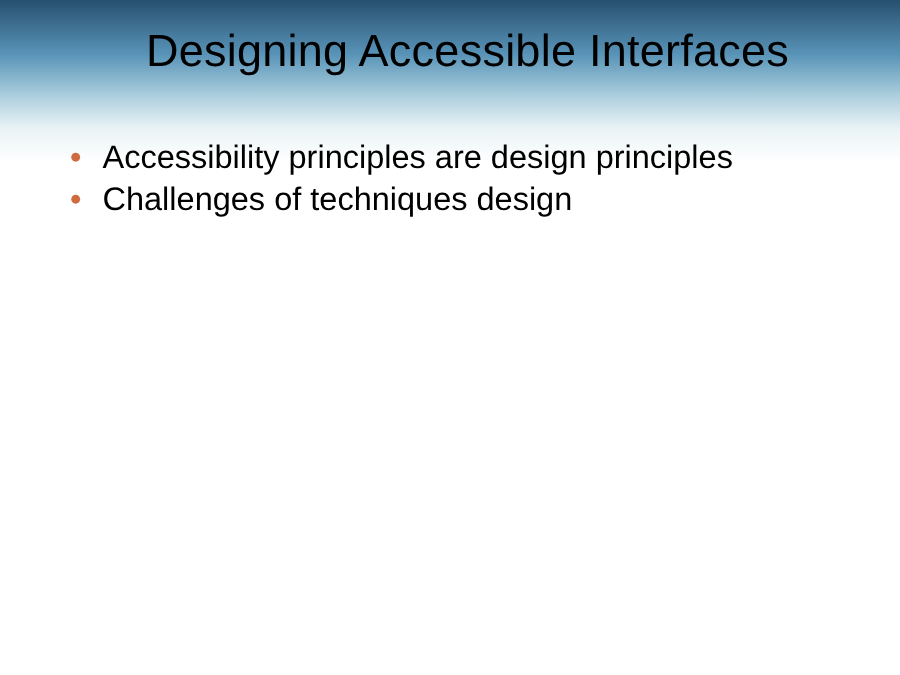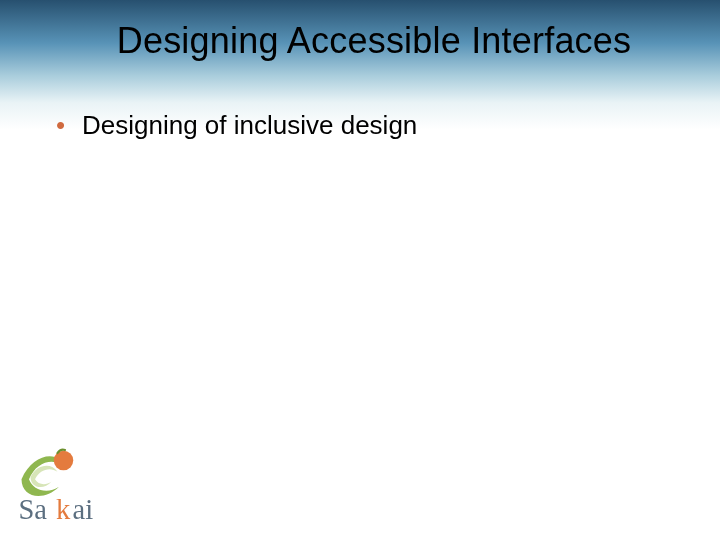--- a/index.html
+++ b/index.html
@@ -78,35 +78,19 @@
 </style>
 </head>
 <body>
 
 <div class="slide">
 
   <div class="title">Designing Accessible Interfaces</div>
 
   <div class="body">
     <ul class="points">
-      <li>Designing of inclusive design</li>
+      <li>Accessibility principles are design principles</li>
+      <li>Challenges of techniques design</li>
     </ul>
   </div>
 
-  <div class="logo">
-    <svg viewBox="0 0 160 120">
-
-      <path d="M10 55 C 25 20, 60 15, 70 40 C 55 25, 30 30, 20 55 C 25 70, 45 75, 60 65 C 40 85, 10 80, 10 55 Z" fill="#8fb74f"></path>
-
-      <path d="M22 52 C 30 35, 50 32, 58 45 C 48 38, 34 42, 28 55 C 32 62, 42 64, 50 58 C 40 70, 22 67, 22 52 Z" fill="#d7e5b8"></path>
-
-      <circle cx="66" cy="30" r="13" fill="#e47b3e"></circle>
-      <path d="M58 20 Q 62 14 68 16" stroke="#6b8f2e" stroke-width="3" fill="none" stroke-linecap="round"></path>
-
-      <g font-family="Georgia, 'Times New Roman', serif" font-size="38">
-        <text x="6" y="108" fill="#5c6f80">Sa</text>
-        <text x="56" y="108" fill="#e47b3e">k</text>
-        <text x="78" y="108" fill="#5c6f80">ai</text>
-      </g>
-    </svg>
-  </div>
 
 </div>
 
 </body></html>

